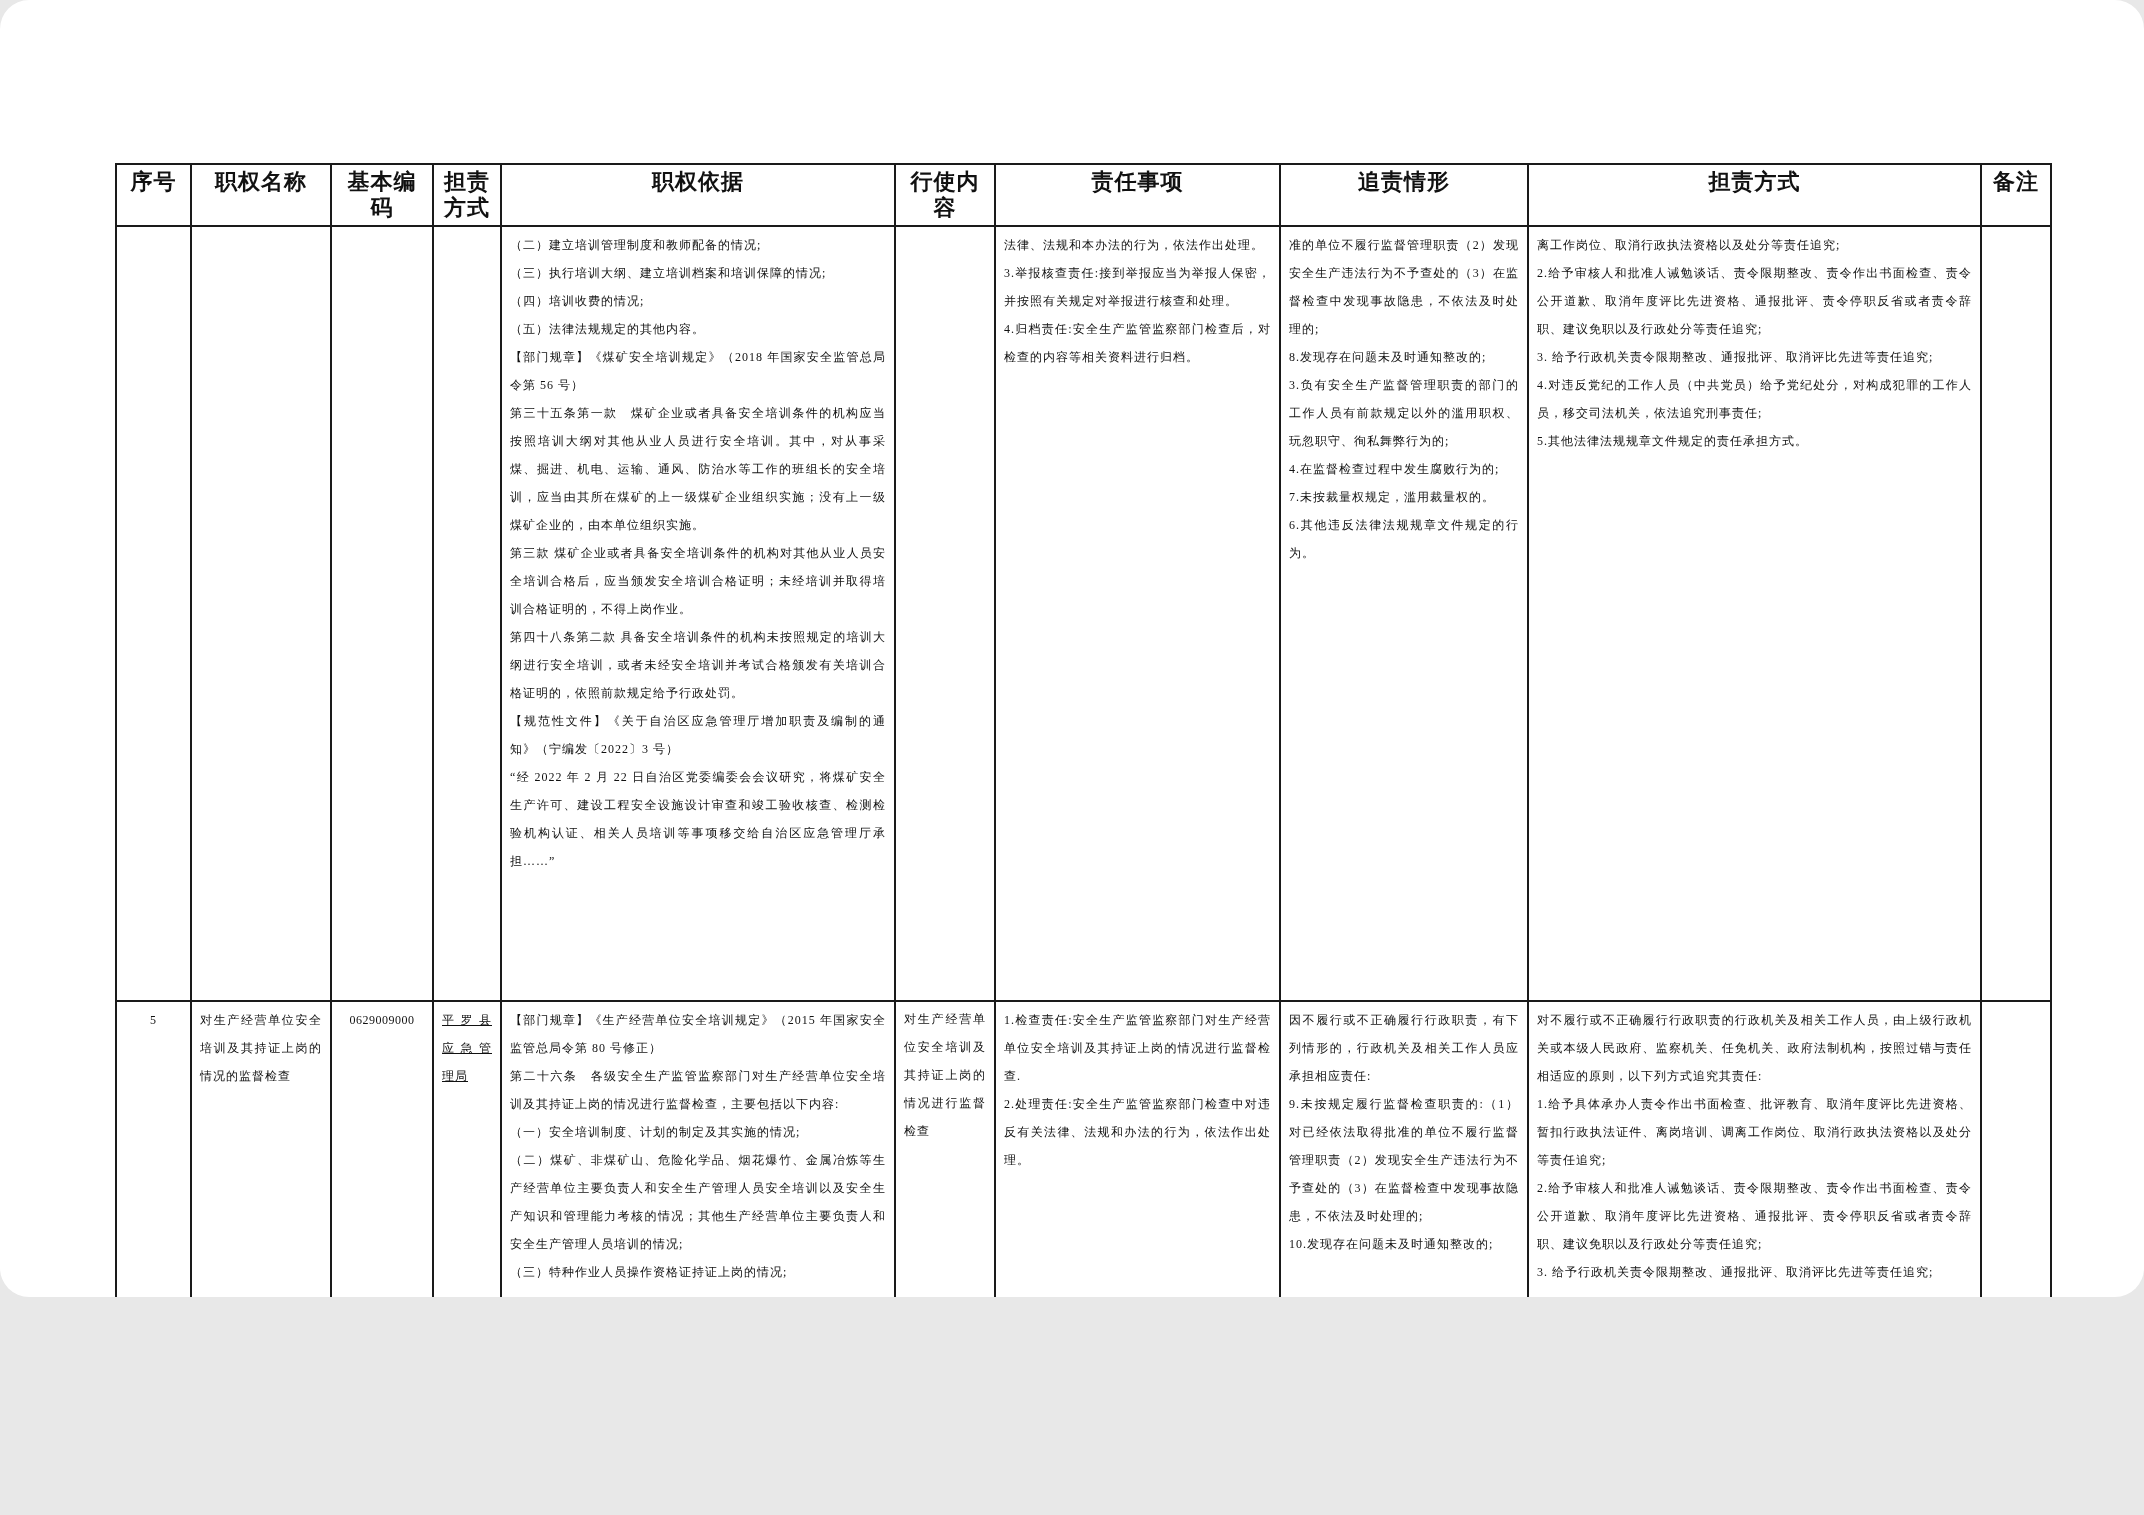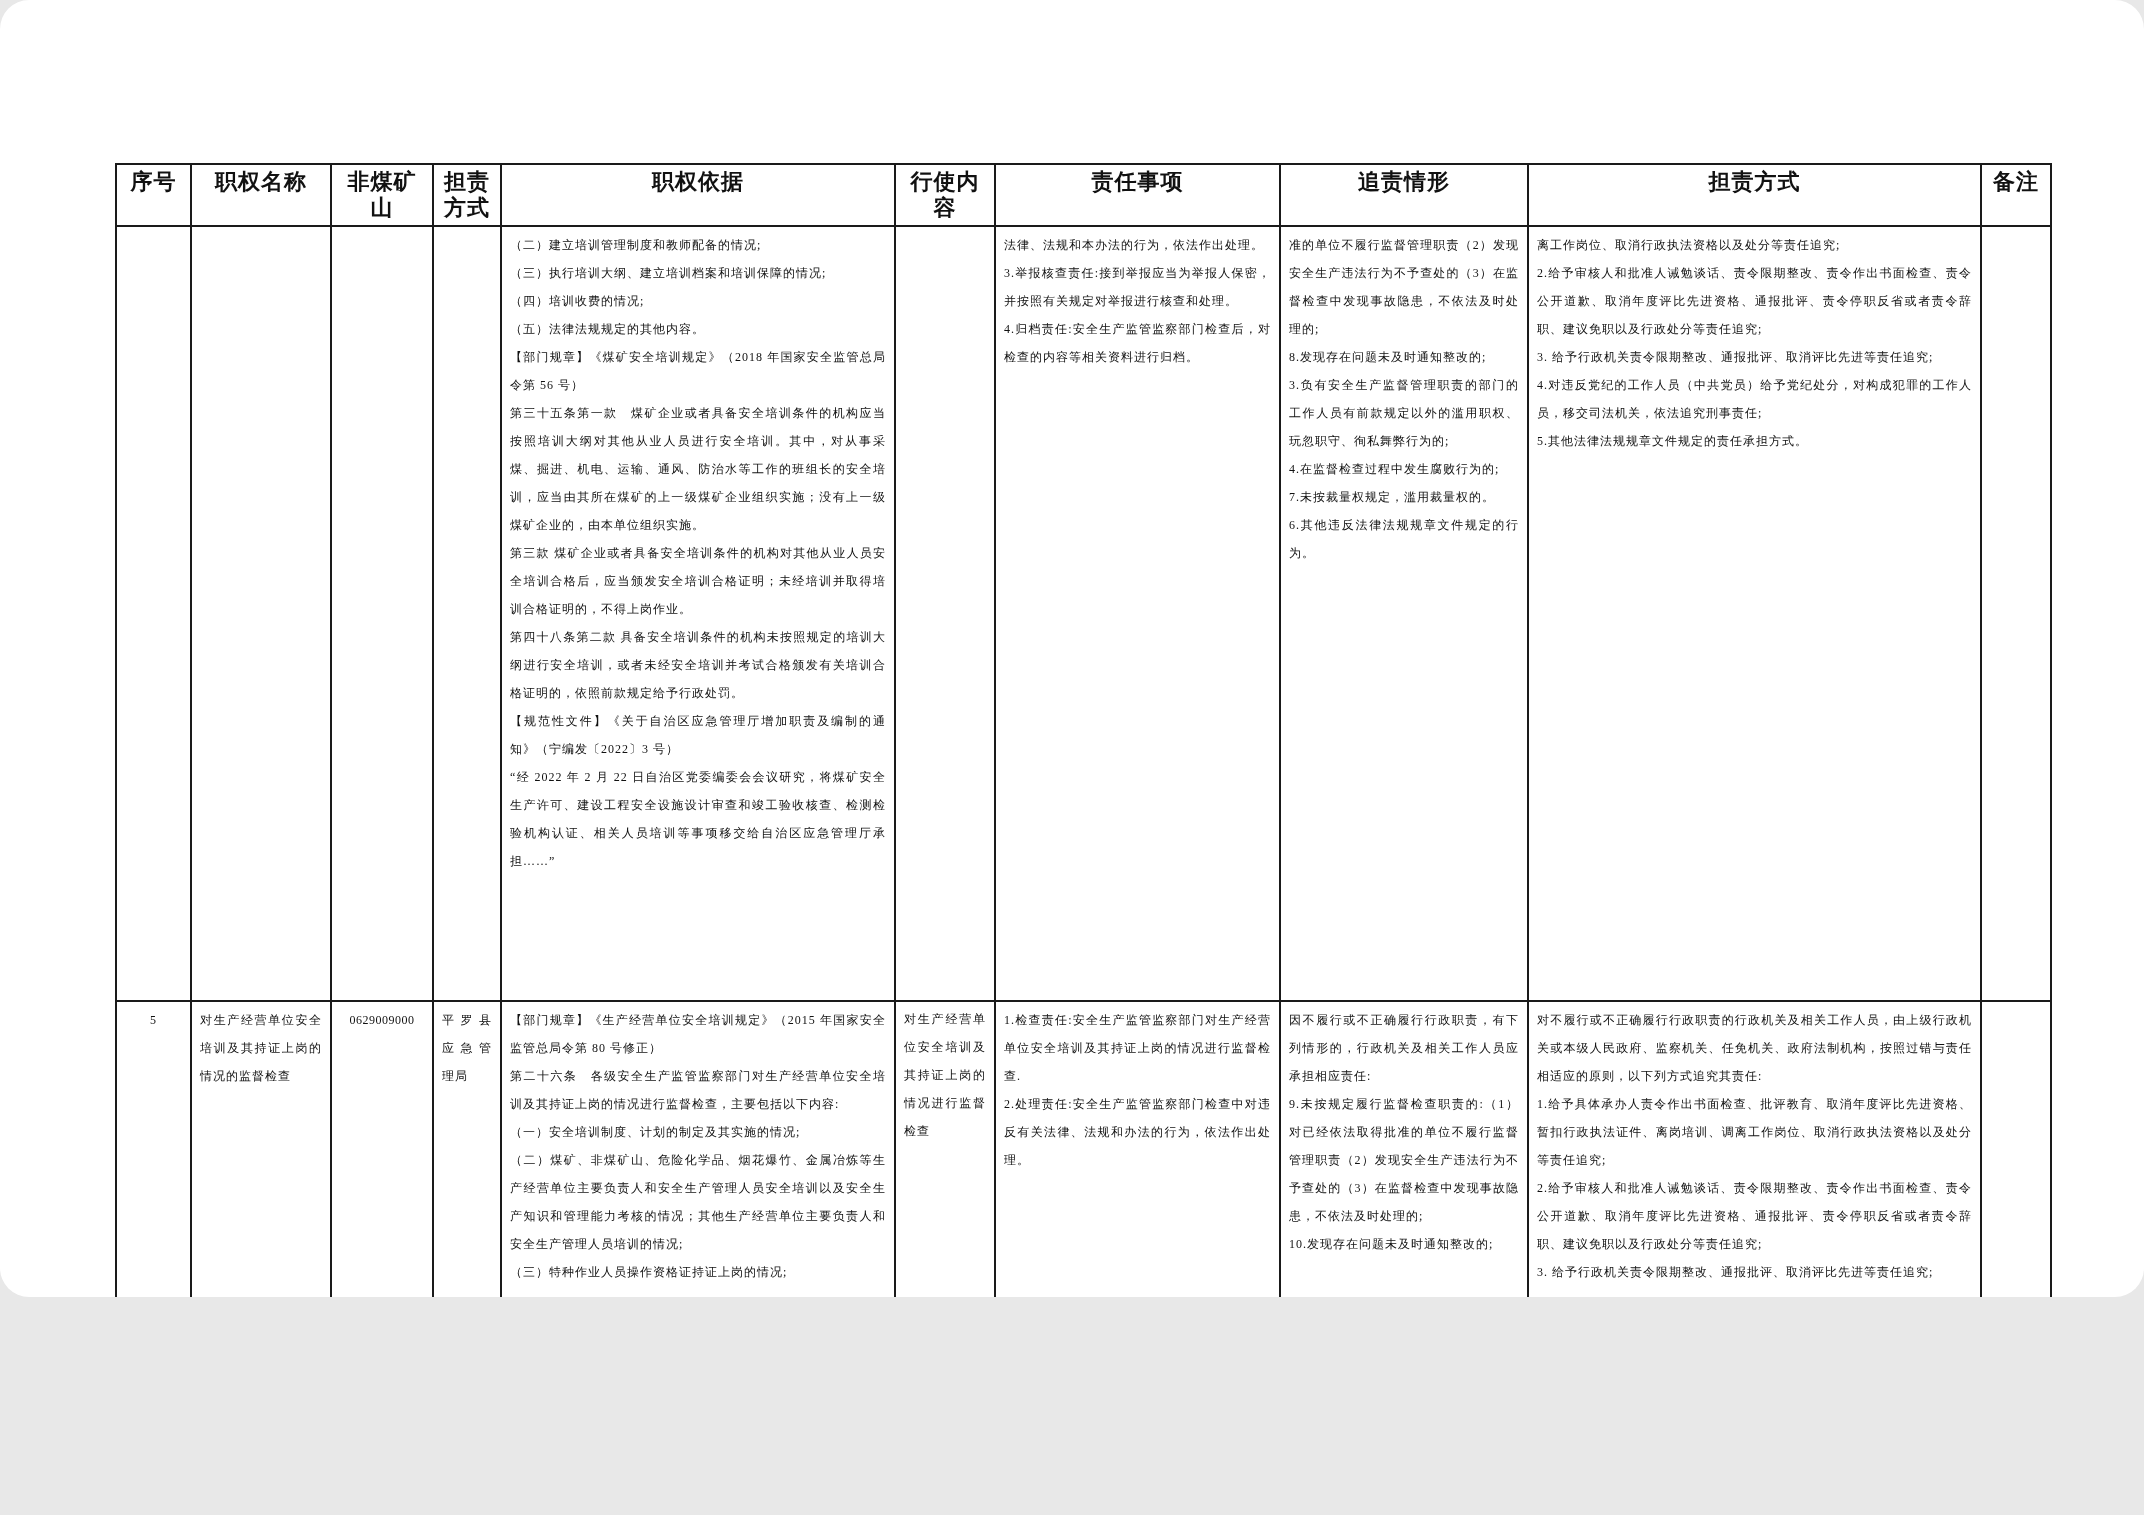--- a/index.html
+++ b/index.html
@@ -49,21 +49,21 @@
     text-align: center;
     vertical-align: middle;
   }
   td.c-text {
     text-align: justify;
     text-justify: inter-character;
   }
   td.v-top { vertical-align: top; }
   td.v-mid { vertical-align: middle; }
   td.code-cell { padding: 4px 3px; letter-spacing: 0.5px; }
-  td.dept-cell { padding: 4px 12px; text-align: justify; text-justify: inter-character; vertical-align: middle; }
+  td.dept-cell { padding: 4px 12px; text-align: justify; text-justify: inter-character; vertical-align: middle; text-decoration: underline; }
   td.exercise-cell { padding: 4px 5px; text-align: justify; text-justify: inter-character; vertical-align: middle; font-family: Liberation Mono, monospace; }
   .para { margin: 0; text-align: justify; text-justify: inter-character; }
   .clamp { max-height: 348px; overflow: hidden; }
 </style>
 </head>
 <body>
 
 <div class="page">
   <table class="grid">
     <colgroup>
@@ -75,21 +75,21 @@
       <col style="width:100px">
       <col style="width:285px">
       <col style="width:248px">
       <col style="width:453px">
       <col style="width:70px">
     </colgroup>
     <thead>
       <tr class="header-row">
         <th class="hcell">序号</th>
         <th class="hcell">职权名称</th>
-        <th class="hcell">非煤矿山</th>
+        <th class="hcell">基本编码</th>
         <th class="hcell">担责方式</th>
         <th class="hcell">职权依据</th>
         <th class="hcell">行使内容</th>
         <th class="hcell">责任事项</th>
         <th class="hcell">追责情形</th>
         <th class="hcell">担责方式</th>
         <th class="hcell">备注</th>
       </tr>
     </thead>
     <tbody>

